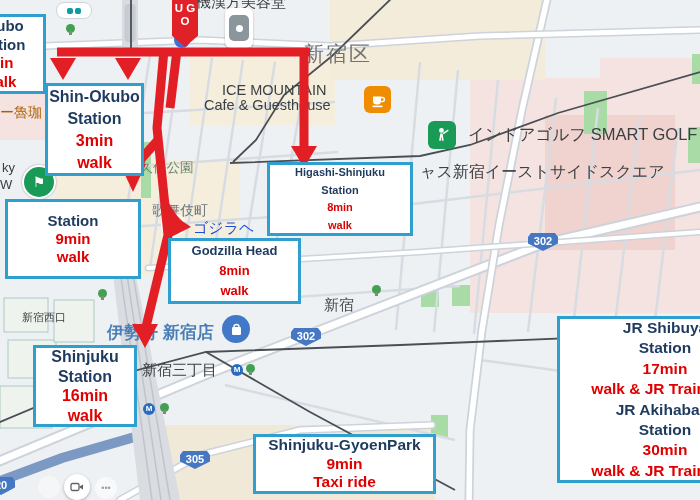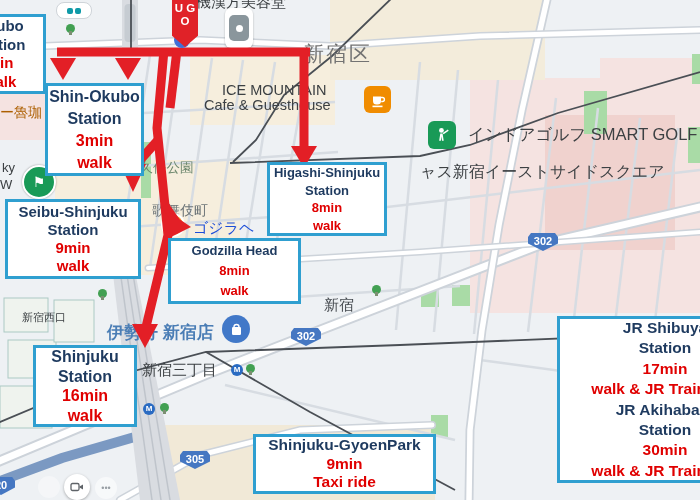--- a/index.html
+++ b/index.html
@@ -213,26 +213,25 @@
     <span class="red">min</span>
     <span class="red">walk</span>
   </div>
   <div class="abox" style="left:45px;top:83px;width:99px;height:93px;font-size:16px;line-height:22px;">
     <span class="navy">Shin-Okubo</span>
     <span class="navy">Station</span>
     <span class="red">3min</span>
     <span class="red">walk</span>
   </div>
   <div class="abox" style="left:5px;top:199px;width:136px;height:80px;font-size:15px;line-height:18px;">
-    <span class="navy">Seibu-Shinjuku</span>
     <span class="navy">Station</span>
     <span class="red">9min</span>
     <span class="red">walk</span>
   </div>
-  <div class="abox" style="left:267px;top:162px;width:120px;height:74px;font-size:13px;line-height:17.5px;">
+  <div class="abox" style="left:267px;top:162px;width:146px;height:74px;font-size:11px;line-height:17.5px;">
     <span class="navy">Higashi-Shinjuku</span>
     <span class="navy">Station</span>
     <span class="red">8min</span>
     <span class="red">walk</span>
   </div>
   <div class="abox" style="left:168px;top:238px;width:133px;height:66px;font-size:13px;line-height:20px;">
     <span class="navy">Godzilla Head</span>
     <span class="red">8min</span>
     <span class="red">walk</span>
   </div>

